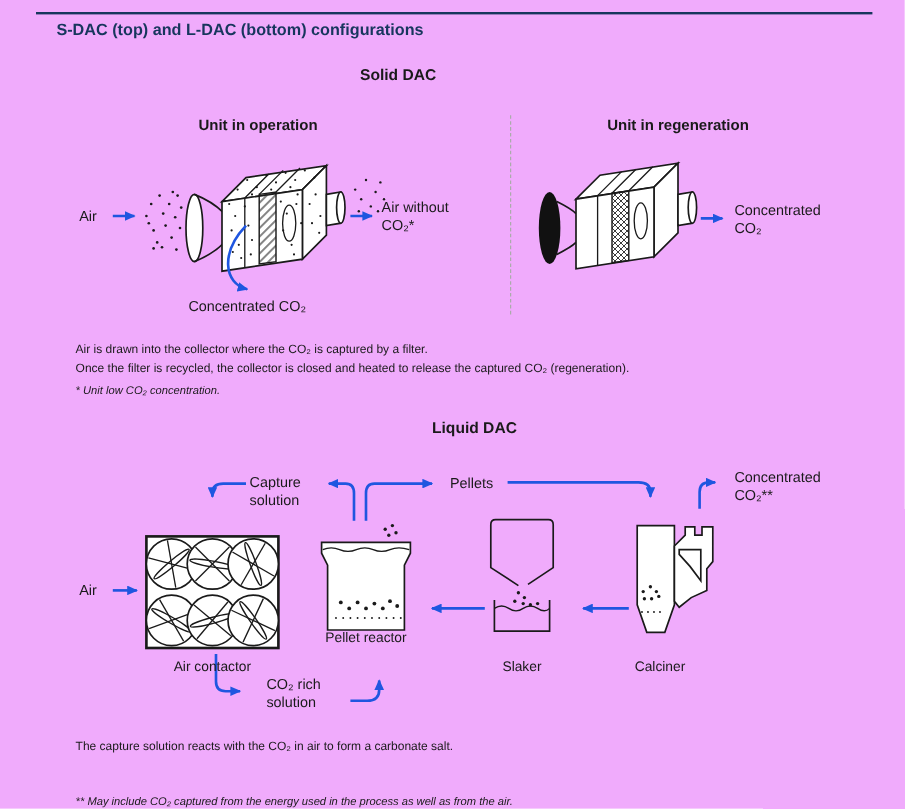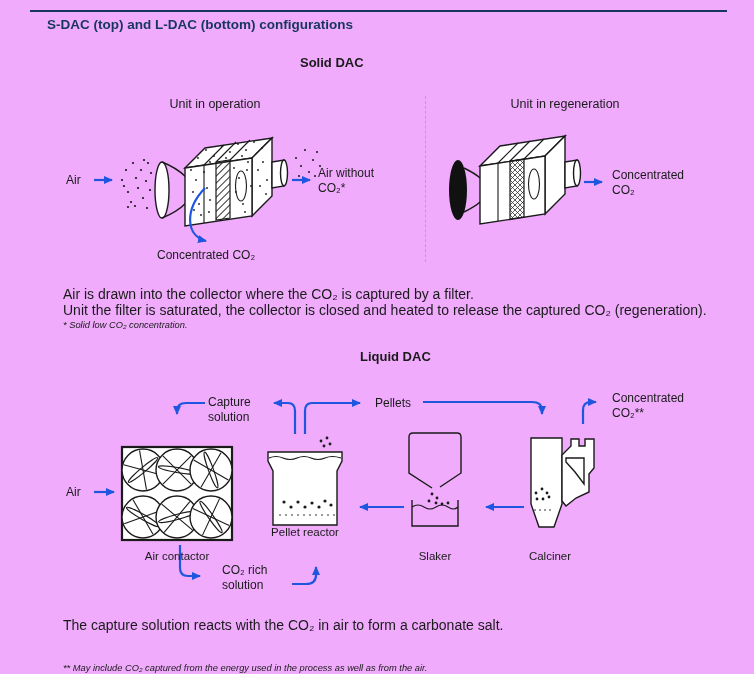--- a/index.html
+++ b/index.html
@@ -1,25 +1,25 @@
 <!DOCTYPE html>
 <html style="--accent: #1f56e0; --title: #17365d;"><head>
 <meta charset="utf-8">
 <style>
   html,body{margin:0;padding:0;background:#fff;}
   .stage{position:relative;width:754px;height:674px;background:#f0abfc;overflow:hidden;
          font-family:"Liberation Sans","DejaVu Sans",sans-serif;color:#1a1a1a;}
   .toprule{position:absolute;left:30px;top:10px;width:697px;height:2px;background:var(--title,#17365d);}
   .title{position:absolute;left:47px;top:17px;font-size:13.5px;font-weight:bold;color:var(--title,#17365d);}
   .h-section{position:absolute;font-size:13px;font-weight:bold;text-align:left;}
-  .h-sub{position:absolute;font-size:12.5px;font-weight:normal;text-align:center;}
+  .h-sub{position:absolute;font-size:12.5px;font-weight:bold;text-align:center;}
   .lbl{position:absolute;font-size:12px;line-height:14.5px;}
   .lbl span{display:block;}
   .eq{position:absolute;font-size:11.5px;text-align:center;}
-  .cap{position:absolute;font-size:14px;white-space:nowrap;}
+  .cap{position:absolute;font-size:10px;white-space:nowrap;}
   .foot{position:absolute;font-size:9.3px;font-style:italic;white-space:nowrap;}
   .divider{position:absolute;left:425px;top:96px;height:166px;border-left:1.5px dashed #ababab;}
   svg{position:absolute;}
   .ln{stroke:#1a1a1a;stroke-width:1.4;fill:none;}
   .shp{stroke:#1a1a1a;stroke-width:1.4;fill:#fff;}
   .shp2{stroke:#1a1a1a;stroke-width:2.2;fill:#fff;}
   .thin{stroke:#1a1a1a;stroke-width:1.1;fill:none;}
   .fa{stroke:var(--accent,#1f56e0);stroke-width:2.2;fill:none;}
   .ah{fill:var(--accent,#1f56e0);}
   .dot{fill:#1a1a1a;}
@@ -157,22 +157,22 @@
     <span>Air without</span>
     <span>CO₂*</span>
   </div>
   <div class="lbl" style="left:157px;top:248px">Concentrated CO₂</div>
   <div class="lbl" style="left:612px;top:168px">
     <span>Concentrated</span>
     <span>CO₂</span>
   </div>
 
   <div class="cap" style="left:63px;top:286px">Air is drawn into the collector where the CO₂ is captured by a filter.</div>
-  <div class="cap" style="left:63px;top:302px">Unit the filter is saturated, the collector is closed and heated to release the captured CO₂ (regeneration).</div>
-  <div class="foot" style="left:63px;top:320px">* Solid low CO₂ concentration.</div>
+  <div class="cap" style="left:63px;top:302px">Once the filter is recycled, the collector is closed and heated to release the captured CO₂ (regeneration).</div>
+  <div class="foot" style="left:63px;top:320px">* Unit low CO₂ concentration.</div>
 
   <div class="h-section" style="left:360px;top:349px;width:120px">Liquid DAC</div>
 
   <svg style="left:0;top:385px" width="754" height="215">
     <defs>
       <marker id="ar2" markerWidth="9" markerHeight="8" refX="8" refY="4" orient="auto" markerUnits="userSpaceOnUse">
         <path d="M0,0 L9,4 L0,8 Z" class="ah"></path>
       </marker>
     </defs>
 

